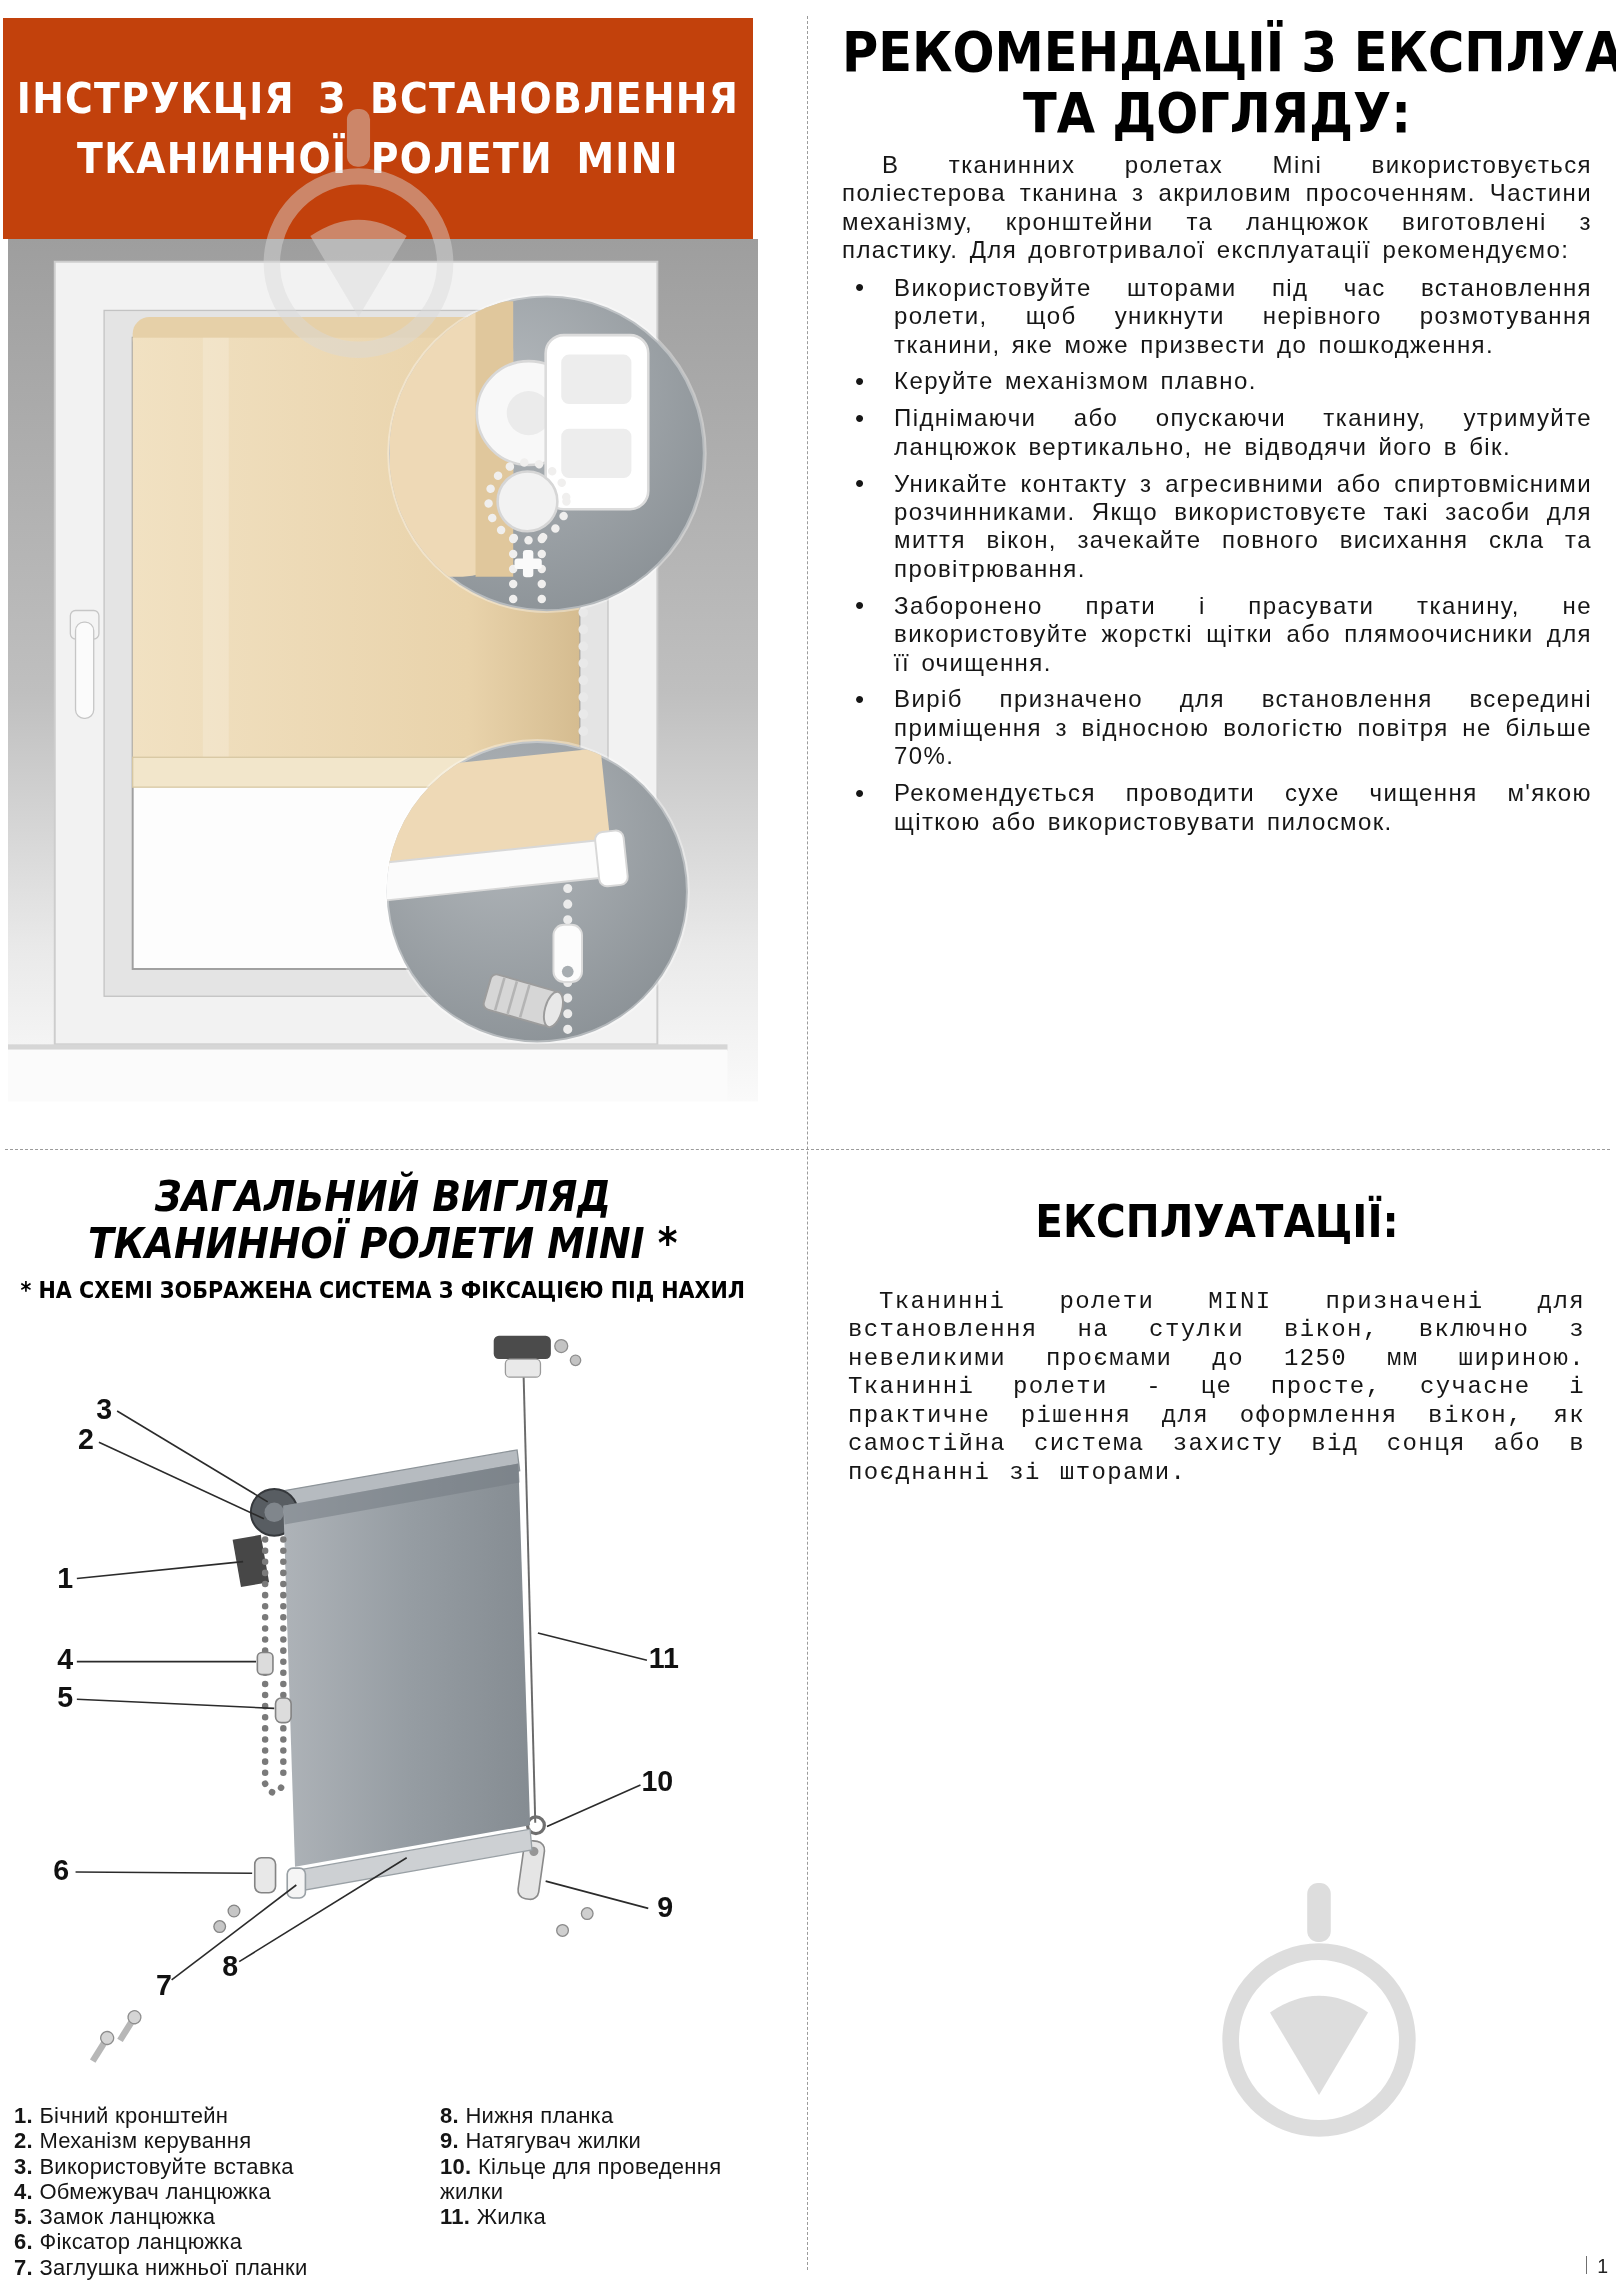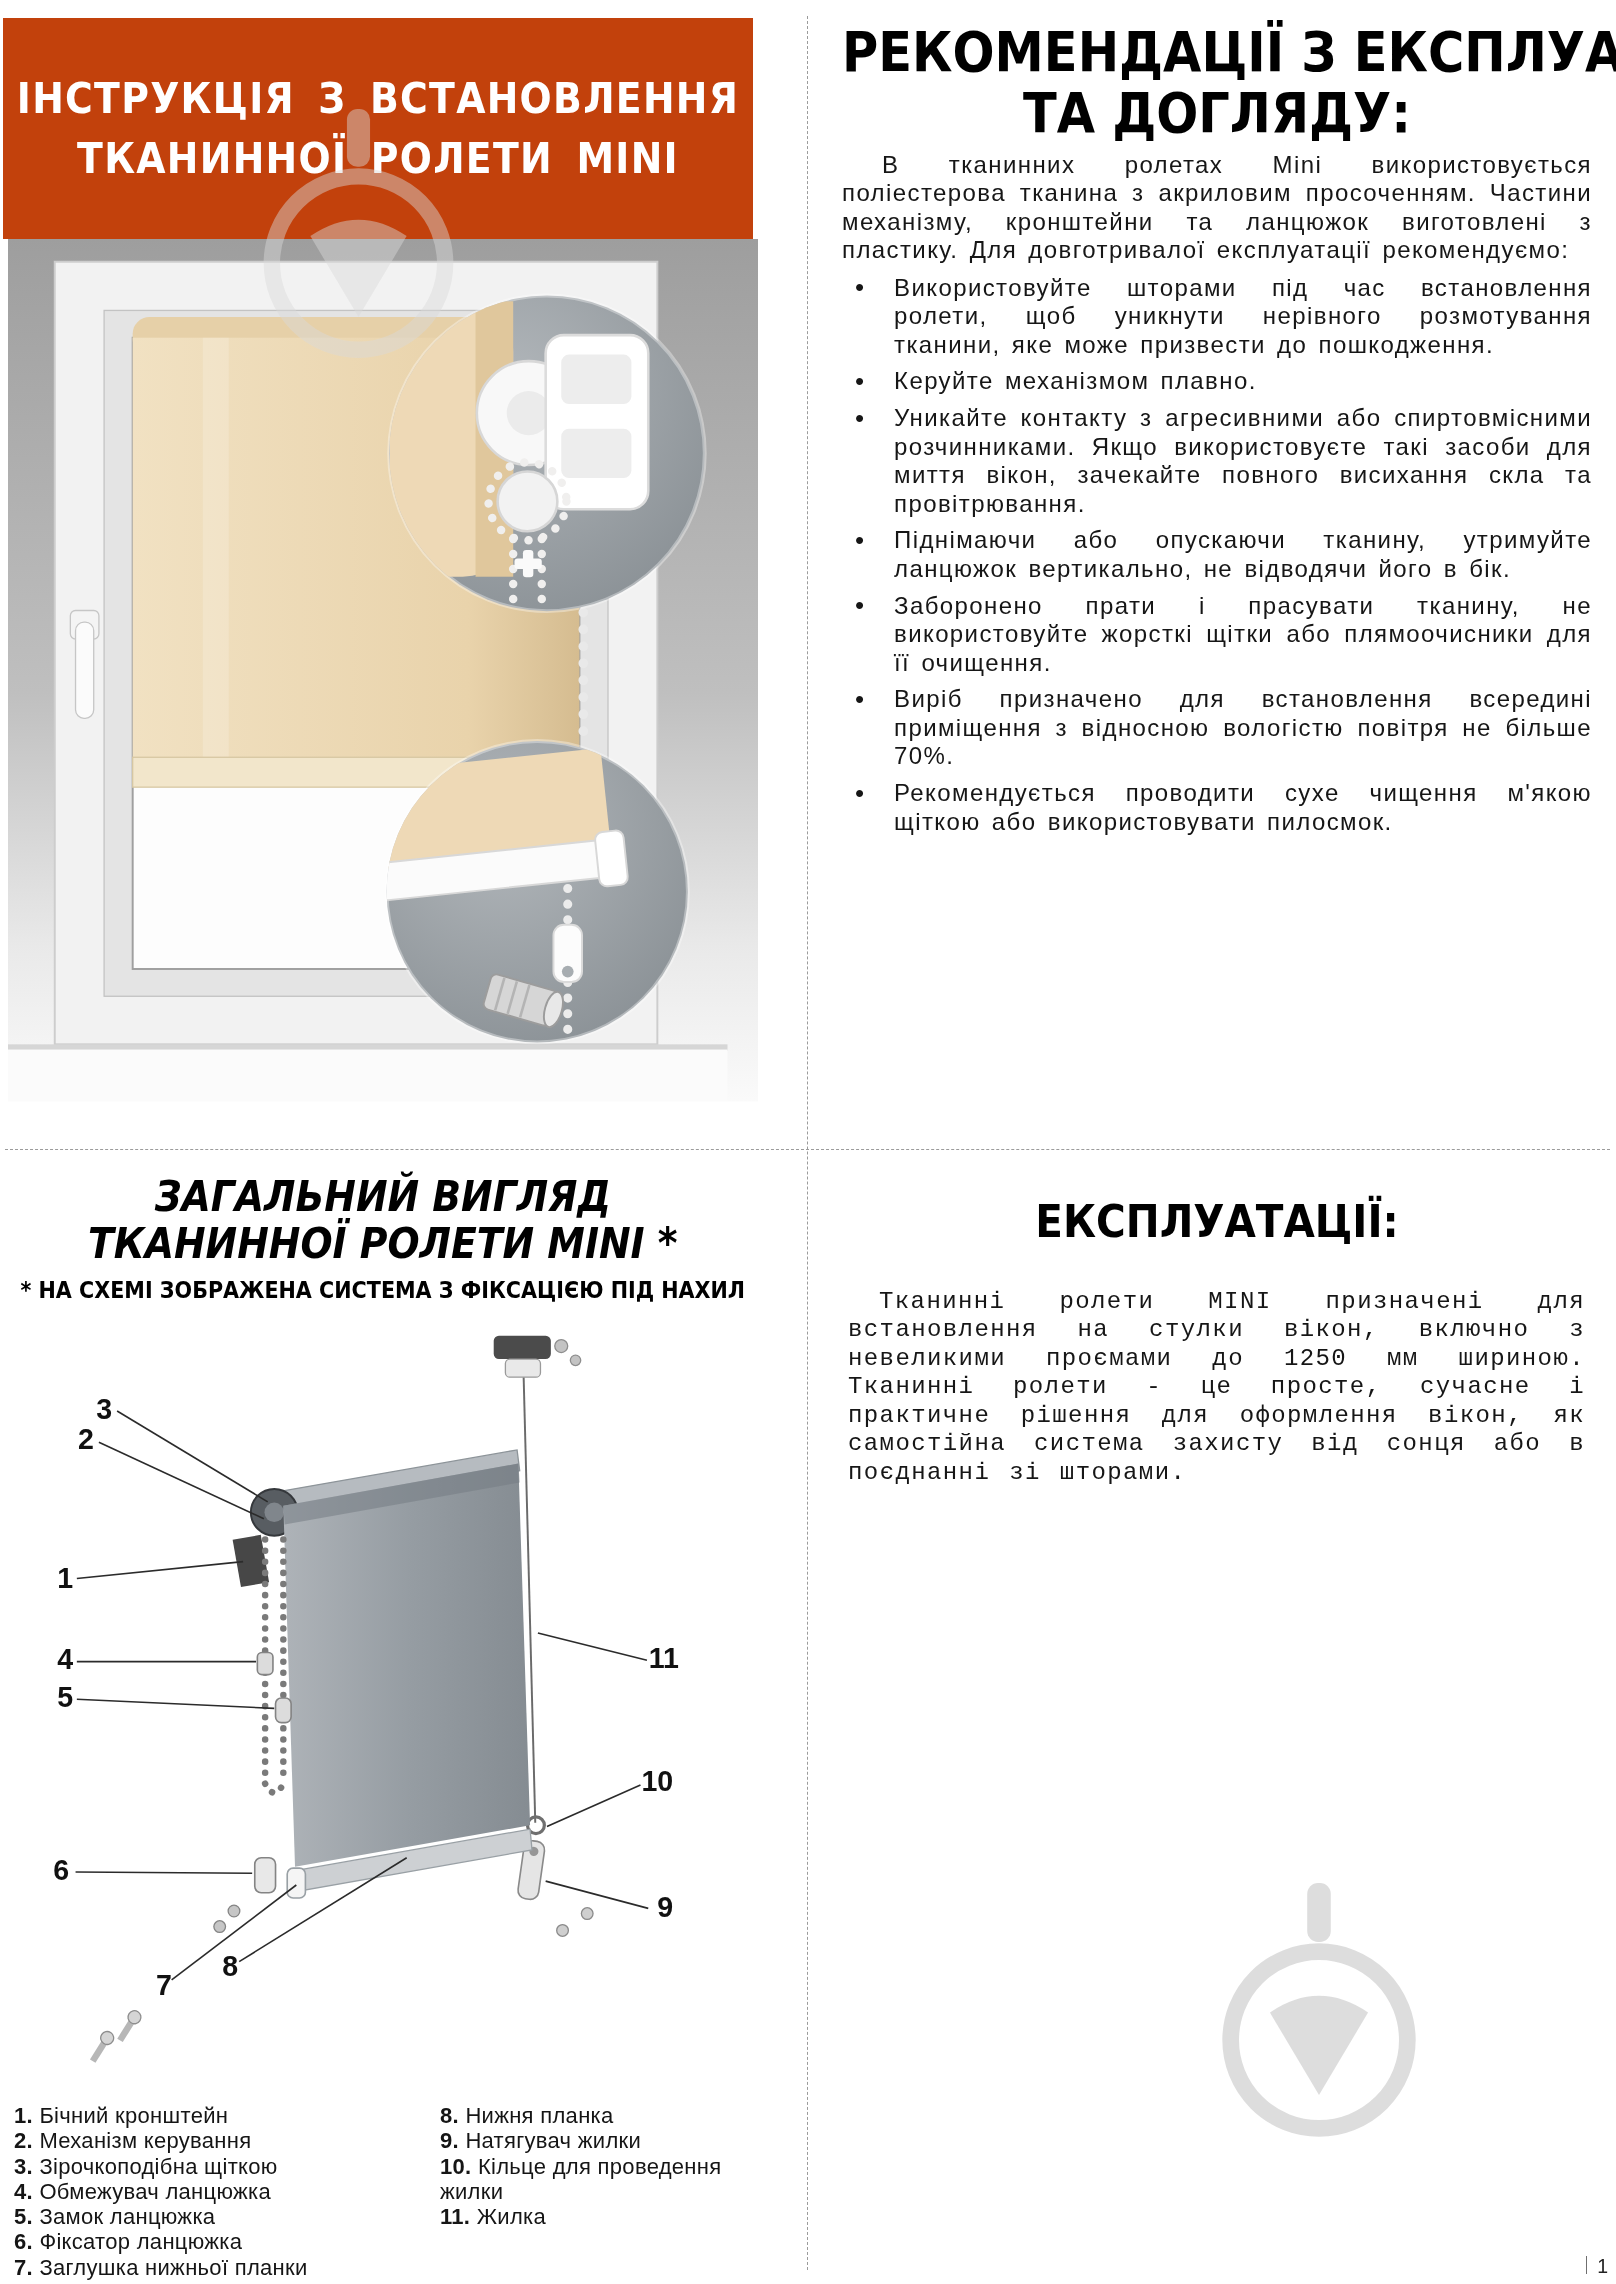--- a/index.html
+++ b/index.html
@@ -169,22 +169,22 @@
 
   <div class="tr">
     <div class="tr-title cond">
       <div>РЕКОМЕНДАЦІЇ З ЕКСПЛУАТАЦІЇ</div>
       <div>ТА ДОГЛЯДУ:</div>
     </div>
     <p class="body-text tr-intro">В тканинних ролетах Mini використовується поліестерова тканина з акриловим просоченням. Частини механізму, кронштейни та ланцюжок виготовлені з пластику. Для довготривалої експлуатації рекомендуємо:</p>
     <ul class="tr-bullets">
       <li class="body-text">Використовуйте шторами під час встановлення ролети, щоб уникнути нерівного розмотування тканини, яке може призвести до пошкодження.</li>
       <li class="body-text">Керуйте механізмом плавно.</li>
+      <li class="body-text">Піднімаючи або опускаючи тканину, утримуйте ланцюжок вертикально, не відводячи його в бік.</li>
       <li class="body-text">Уникайте контакту з агресивними або спиртовмісними розчинниками. Якщо використовуєте такі засоби для миття вікон, зачекайте повного висихання скла та провітрювання.</li>
-      <li class="body-text">Піднімаючи або опускаючи тканину, утримуйте ланцюжок вертикально, не відводячи його в бік.</li>
       <li class="body-text">Заборонено прати і прасувати тканину, не використовуйте жорсткі щітки або плямоочисники для її очищення.</li>
       <li class="body-text">Виріб призначено для встановлення всередині приміщення з відносною вологістю повітря не більше 70%.</li>
       <li class="body-text">Рекомендується проводити сухе чищення м'якою щіткою або використовувати пилосмок.</li>
     </ul>
   </div>
 
   <div class="bl-head">
     <div class="bl-title cond">
       <div>ЗАГАЛЬНИЙ ВИГЛЯД</div>
       <div>ТКАНИННОЇ РОЛЕТИ MINI *</div>
@@ -271,21 +271,21 @@
       <text x="1012" y="954">9</text>
       <text x="1000" y="760">10</text>
       <text x="1010" y="570">11</text>
     </g>
   </svg>
 
   <div class="legend">
     <div class="legend-col left">
       <div class="legend-item"><b>1.</b> <span>Бічний кронштейн</span></div>
       <div class="legend-item"><b>2.</b> <span>Механізм керування</span></div>
-      <div class="legend-item"><b>3.</b> <span>Зірочкоподібна щіткою</span></div>
+      <div class="legend-item"><b>3.</b> <span>Використовуйте вставка</span></div>
       <div class="legend-item"><b>4.</b> <span>Обмежувач ланцюжка</span></div>
       <div class="legend-item"><b>5.</b> <span>Замок ланцюжка</span></div>
       <div class="legend-item"><b>6.</b> <span>Фіксатор ланцюжка</span></div>
       <div class="legend-item"><b>7.</b> <span>Заглушка нижньої планки</span></div>
     </div>
     <div class="legend-col right">
       <div class="legend-item"><b>8.</b> <span>Нижня планка</span></div>
       <div class="legend-item"><b>9.</b> <span>Натягувач жилки</span></div>
       <div class="legend-item"><b>10.</b> <span>Кільце для проведення жилки</span></div>
       <div class="legend-item"><b>11.</b> <span>Жилка</span></div>

